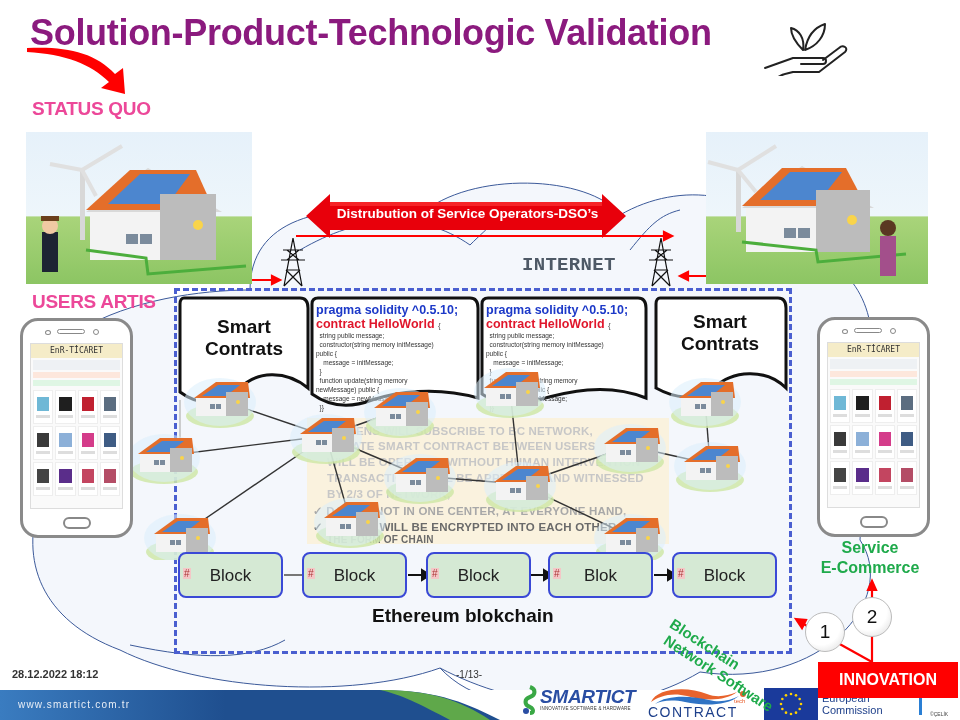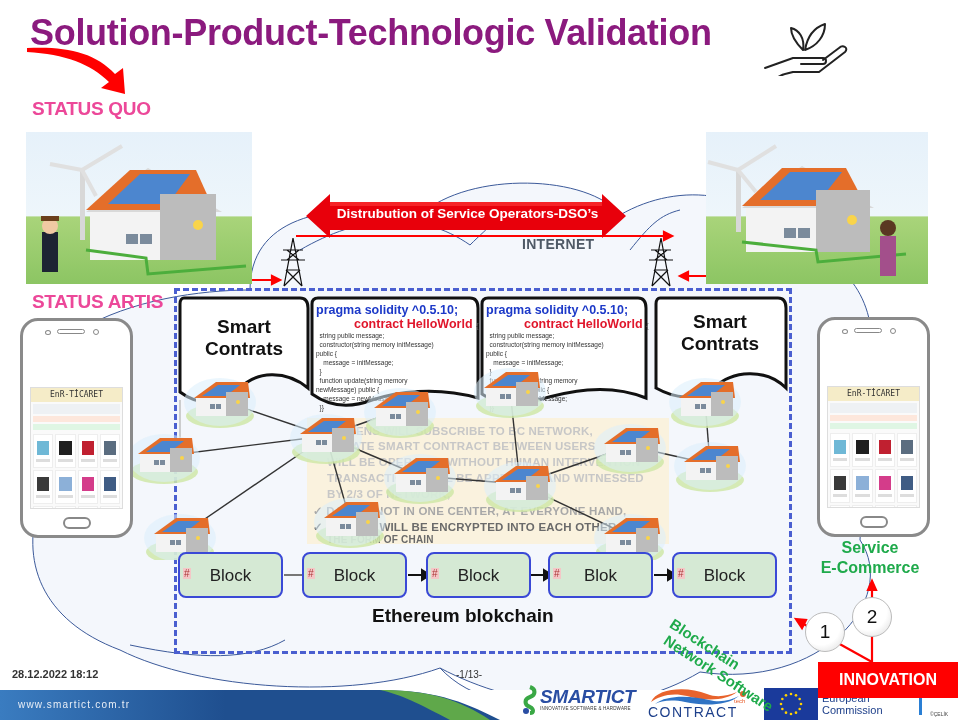--- a/index.html
+++ b/index.html
@@ -13,42 +13,42 @@
     #status-artis { left: 32px; top: 291px; }
 
     #bg-svg { left: 0; top: 0; width: 960px; height: 720px; }
 
     .house-scene { background: linear-gradient(180deg, #e6f1fa 0%, #eef6fb 55%, #a9d47a 56%, #8cc563 100%); overflow: hidden; }
     #house-left { left: 26px; top: 132px; width: 226px; height: 152px; }
     #house-right { left: 706px; top: 132px; width: 222px; height: 152px; }
 
     #dso-banner { left: 306px; top: 194px; width: 320px; height: 44px; }
     #dso-text { left: 330px; top: 206px; width: 275px; text-align: center; color: #ffffff; font-weight: bold; font-size: 13.5px; white-space: nowrap; }
-    #internet-label { left: 522px; top: 236px; font-size: 14px; font-weight: bold; color: #4e5966; letter-spacing: 0.3px; }
+    #internet-label { left: 522px; top: 254px; font-size: 19px; font-weight: bold; color: #4e5966; letter-spacing: 0.3px; font-family: Liberation Mono, monospace; }
 
     #blockchain-frame { left: 174px; top: 288px; width: 618px; height: 366px; border: 3px dashed #4a5fd0; }
     .sc-title { font-size: 19px; font-weight: bold; color: #111; text-align: center; line-height: 22px; }
     .code-line1 { font-size: 12.5px; font-weight: bold; color: #1c39c8; white-space: nowrap; }
-    .code-line2 { font-size: 12.5px; font-weight: bold; color: #e0162b; white-space: nowrap; margin-left: 38px; }
+    .code-line2 { font-size: 12.5px; font-weight: bold; color: #e0162b; white-space: nowrap; }
     .code-body { font-size: 6.5px; color: #333; line-height: 9px; white-space: pre; font-family: "Liberation Sans", sans-serif; }
 
     #info-panel { left: 307px; top: 418px; width: 362px; height: 126px; background: rgba(252, 240, 212, 0.75); }
     .info-line { position: absolute; font-size: 11.5px; color: #c7c7c7; font-weight: bold; white-space: nowrap; letter-spacing: 0.2px; }
     .info-line.dark { color: #6a6a6a; }
 
     .block { position: absolute; top: 552px; width: 105px; height: 46px; background: #d5e9d4; border: 2.5px solid #3a49d6; border-radius: 8px; }
     .block .hash { position: absolute; left: 3px; top: 14px; font-size: 10px; color: #a33; background: #f4c7c7; padding: 0 1px; }
     .block .blabel { position: absolute; left: 0; right: 0; top: 12px; text-align: center; font-size: 17px; color: #222; }
     #eth-label { left: 372px; top: 605px; font-size: 19px; font-weight: bold; color: #111; }
 
     .phone { position: absolute; width: 113px; height: 220px; border: 3px solid #8a8a8a; border-radius: 18px; background: #ffffff; }
     .phone .speaker { position: absolute; top: 8px; left: 34px; width: 28px; height: 5px; border: 1.5px solid #888; border-radius: 3px; }
     .phone .cam { position: absolute; top: 8px; left: 70px; width: 6px; height: 6px; border: 1.5px solid #888; border-radius: 50%; }
     .phone .cam2 { position: absolute; top: 9px; left: 22px; width: 6px; height: 5px; border: 1.5px solid #888; border-radius: 50%; }
-    .phone .screen { position: absolute; left: 7px; top: 22px; right: 7px; bottom: 26px; background: #fafafa; overflow: hidden; border: 1px solid #ddd; margin-top: 44px; }
+    .phone .screen { position: absolute; left: 7px; top: 22px; right: 7px; bottom: 26px; background: #fafafa; overflow: hidden; border: 1px solid #ddd; }
     .phone .home { position: absolute; bottom: 6px; left: 40px; width: 28px; height: 12px; border: 2px solid #888; border-radius: 6px; }
     .screen .shop-title { height: 14px; background: #f5ecc8; color: #333; font-size: 8px; text-align: center; line-height: 14px; font-family: "DejaVu Sans Mono", monospace; }
     .screen .row-bar { height: 6px; margin: 2px 2px; }
     .screen .grid { display: grid; grid-template-columns: repeat(4, 1fr); gap: 2px; padding: 2px; }
     .screen .prod { height: 34px; background: #fff; border: 1px solid #eee; position: relative; }
     .screen .prod .img { position: absolute; left: 3px; right: 3px; top: 6px; height: 14px; }
     .screen .prod .txt { position: absolute; left: 2px; right: 2px; top: 24px; height: 3px; background: #ddd; }
 
     #energy-label { left: 808px; top: 538px; width: 124px; text-align: center; color: #1faa4b; font-weight: bold; font-size: 16px; line-height: 20px; }
     #innovation-box { left: 818px; top: 662px; width: 140px; height: 36px; background: #ff0000; color: #ffffff; font-weight: bold; font-size: 16px; text-align: center; line-height: 36px; }
@@ -178,21 +178,21 @@
 </div>
 
 <svg id="dso-banner" class="abs" viewBox="0 0 320 44">
   <polygon points="0,22 24,0 24,8 296,8 296,0 320,22 296,44 296,36 24,36 24,44" fill="#e8000b"></polygon>
   <polygon points="24,8 296,8 296,12 24,12" fill="#ff3a3a" opacity="0.6"></polygon>
 </svg>
 <div id="dso-text" class="abs">Distrubution of Service Operators-DSO’s</div>
 
 <div id="internet-label" class="abs">INTERNET</div>
 
-<div id="status-artis" class="abs status-label">STATUS ARTIS</div>
+<div id="status-artis" class="abs status-label">USERS ARTIS</div>
 
 <div id="blockchain-frame" class="abs"></div>
 
 <svg class="abs" style="left:176px;top:296px;width:614px;height:114px;" viewBox="0 0 614 114">
   <g fill="#ffffff" stroke="#111" stroke-width="3">
     <path d="M8,2 L124,2 C130,2 132,6 132,12 L132,92 C110,74 80,74 62,94 C44,112 20,108 4,96 L4,8 C4,4 6,2 8,2 Z"></path>
     <path d="M142,2 L294,2 C300,2 302,6 302,12 L302,102 C260,90 220,96 196,104 C170,114 150,108 136,98 L136,8 C136,4 138,2 142,2 Z"></path>
     <path d="M312,2 L462,2 C468,2 470,6 470,12 L470,102 C430,86 390,96 362,104 C340,112 320,108 306,98 L306,8 C306,4 308,2 312,2 Z"></path>
     <path d="M484,2 L602,2 C608,2 610,6 610,12 L610,92 C590,72 556,74 538,92 C520,106 498,102 480,92 L480,8 C480,4 482,2 484,2 Z"></path>
   </g>

